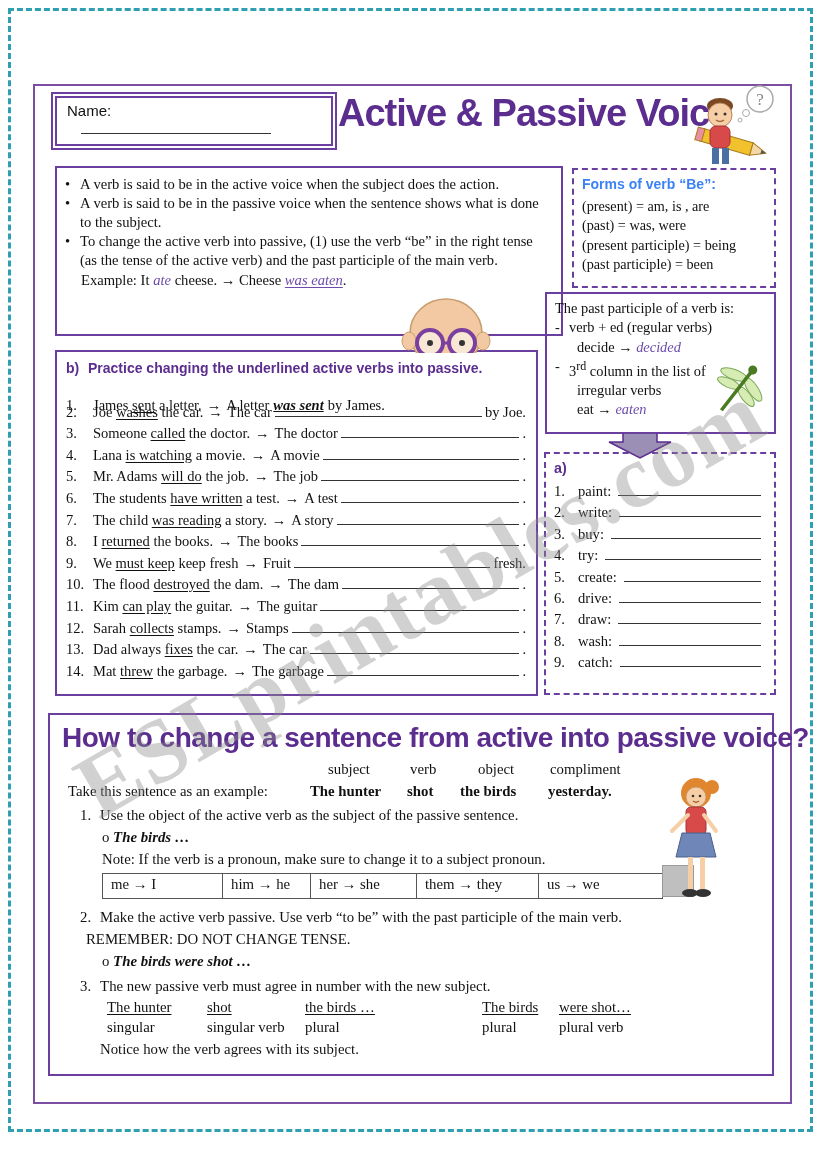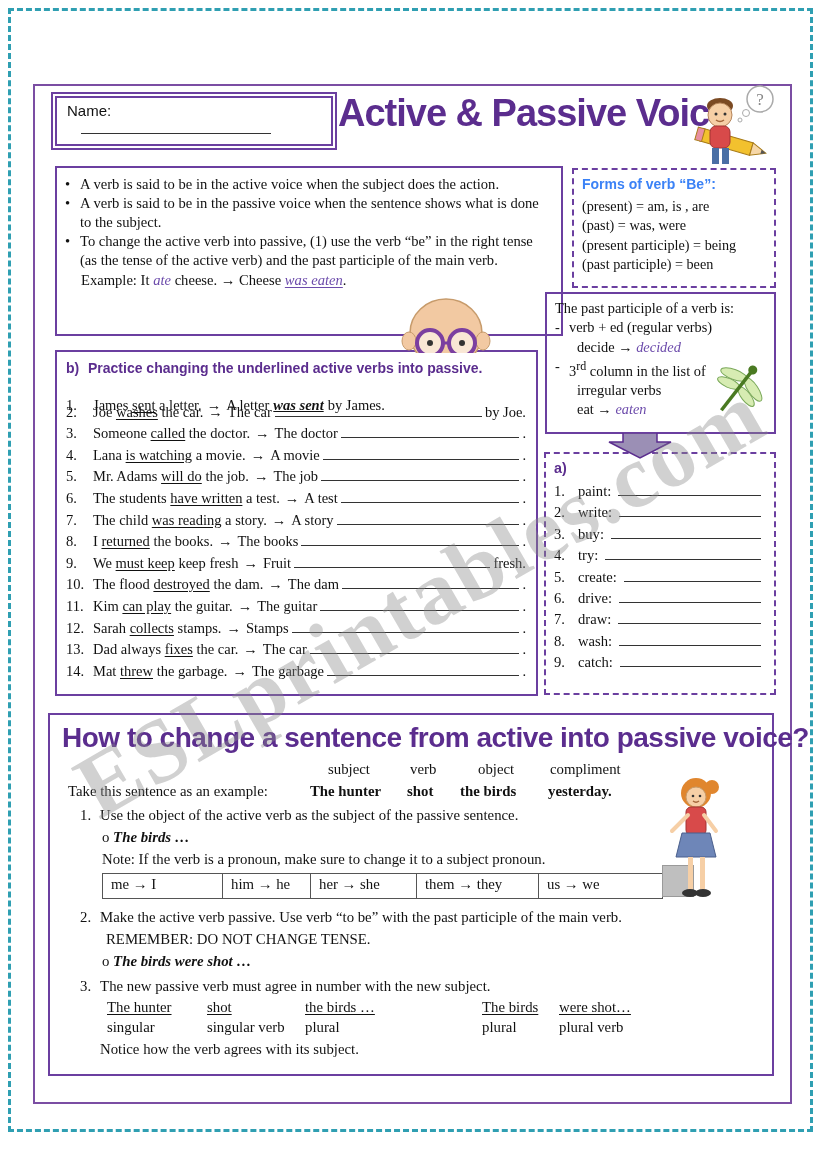--- a/index.html
+++ b/index.html
@@ -70,21 +70,21 @@
   .bold{font-weight:bold;}
   .l0{left:278px;top:46px}.l1{left:360px;top:46px}.l2{left:428px;top:46px}.l3{left:500px;top:46px}
   .exi{left:18px;top:68px}
   .sp0{left:260px;top:68px}.sp1{left:357px;top:68px}.sp2{left:410px;top:68px}.sp3{left:498px;top:68px}
   .st1{left:30px;top:92px}.s1e{left:52px;top:114px}.s1n{left:52px;top:136px}
   .pron{left:52px;top:158px;display:flex;border:1px solid #555;border-right:none;}
   .pron-cell{border-right:1px solid #555;padding:2px 8px;font-size:14.8px;box-sizing:border-box;height:24px;}
   .pron-cell:nth-child(1){width:120px}.pron-cell:nth-child(2){width:88px}.pron-cell:nth-child(3){width:106px}
   .pron-cell:nth-child(4){width:122px}.pron-cell:nth-child(5){width:124px}
   .gblk{position:absolute;left:612px;top:150px;width:30px;height:30px;background:#bfbfbf;border:1px solid #9a9a9a;}
-  .st2{left:30px;top:194px}.s2r{left:56px;top:216px}.s2e{left:52px;top:238px}
+  .st2{left:30px;top:194px}.s2r{left:36px;top:216px}.s2e{left:52px;top:238px}
   .st3{left:30px;top:263px}
   .col{position:absolute;font-size:14.8px;}
   .c0{left:57px;top:284px}.c1{left:157px;top:284px}.c2{left:255px;top:284px}.c3{left:432px;top:284px}.c4{left:509px;top:284px}
   .col-top{text-decoration:underline;text-underline-offset:2px;}
   .col-bot{display:block;margin-top:3px;}
   .ntc{left:50px;top:326px}
 
   .face-svg{position:absolute;left:396px;top:293px;z-index:3;}
   .kid-svg{position:absolute;left:684px;top:82px;z-index:3;}
   .girl-svg{position:absolute;left:650px;top:773px;z-index:3;}

